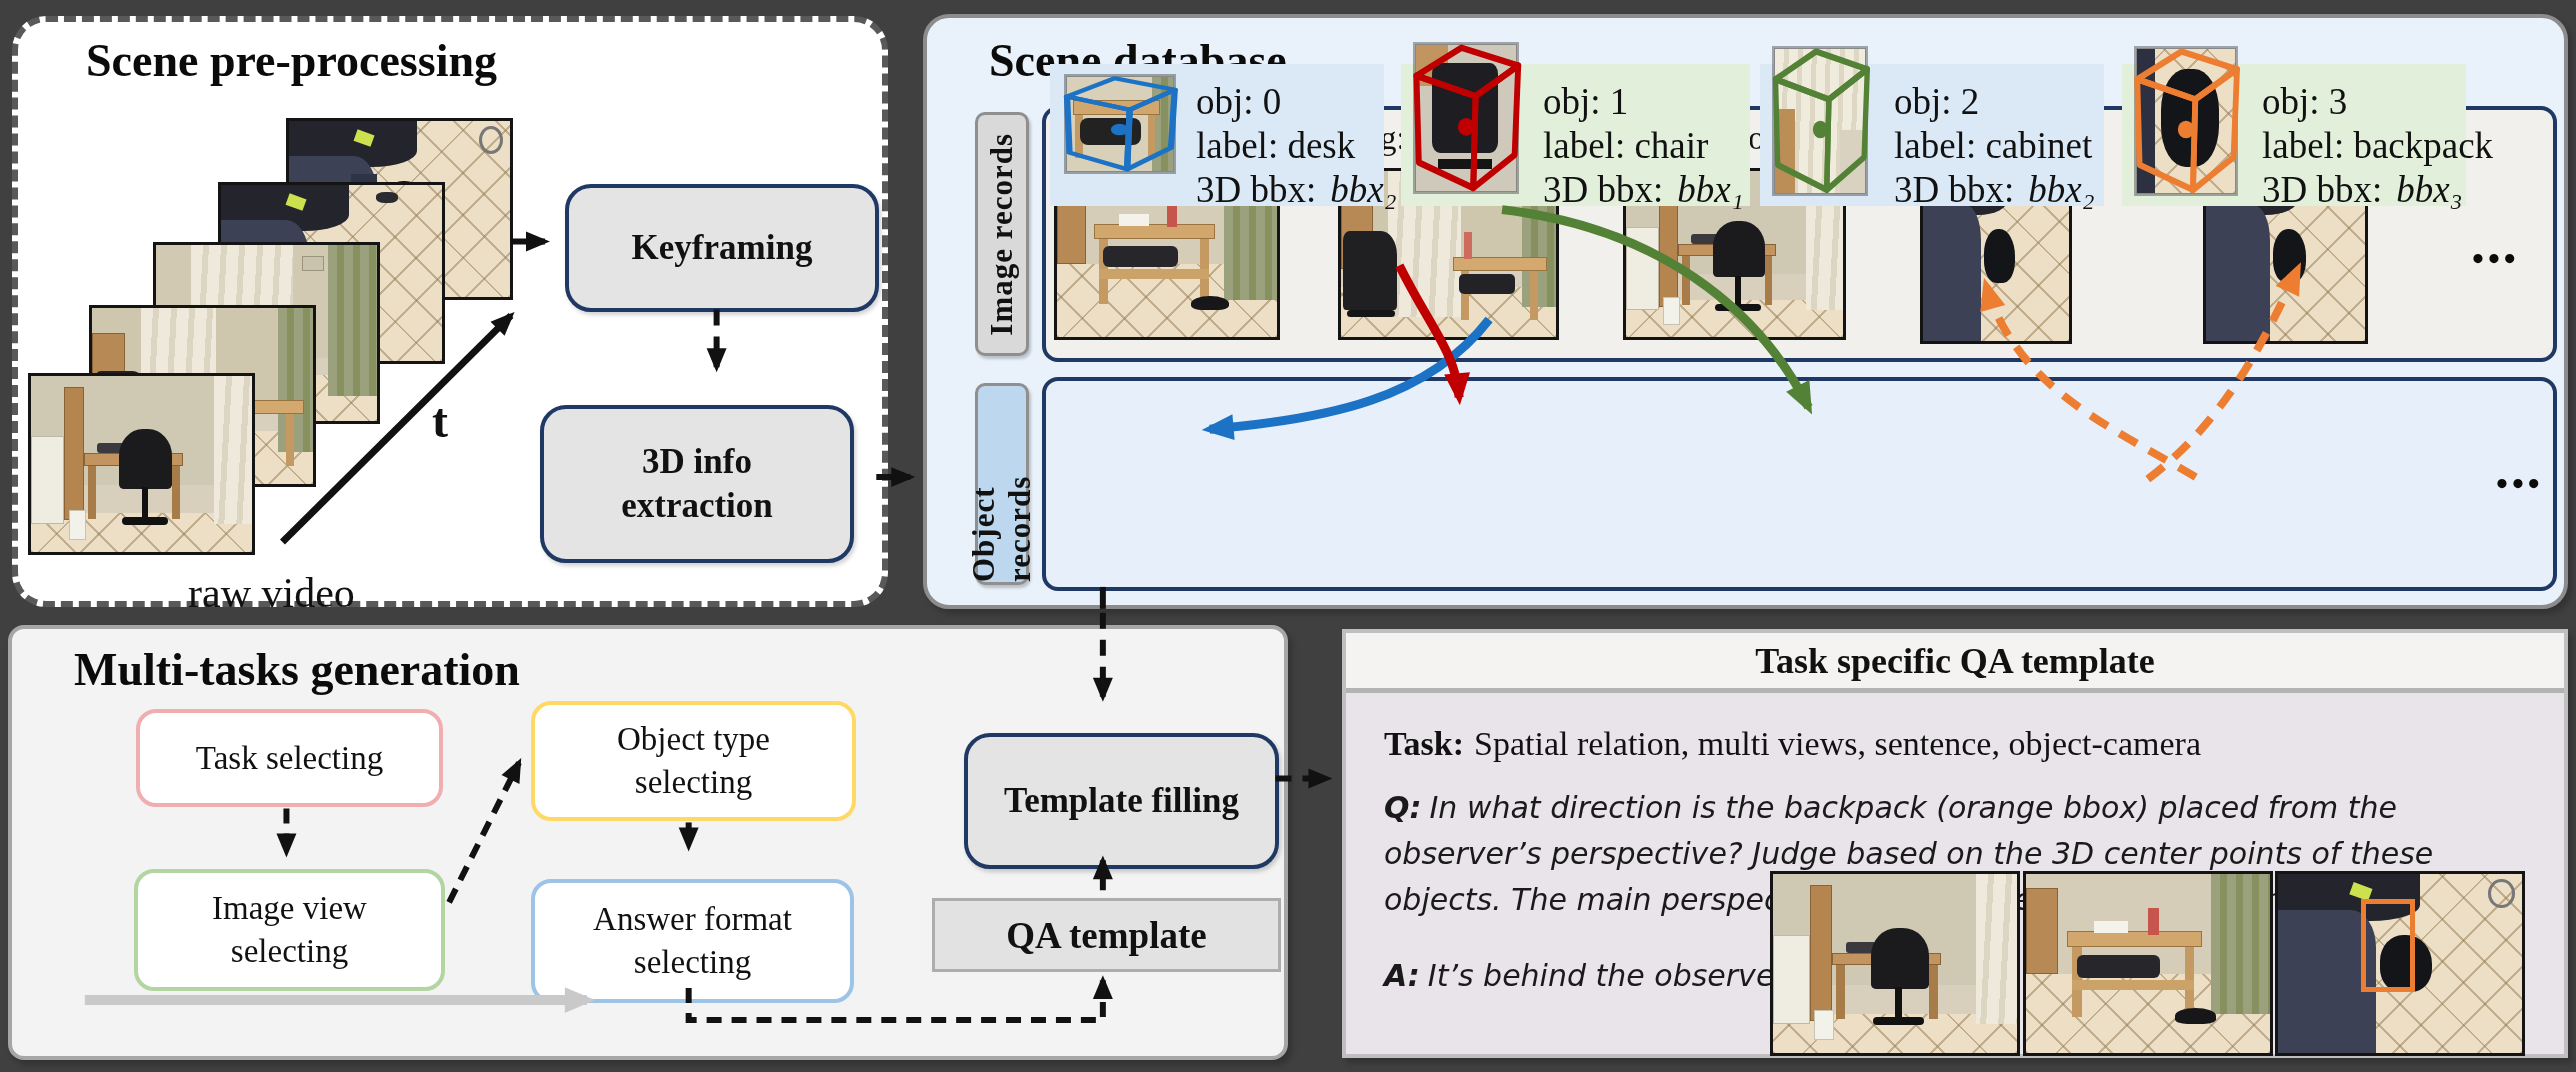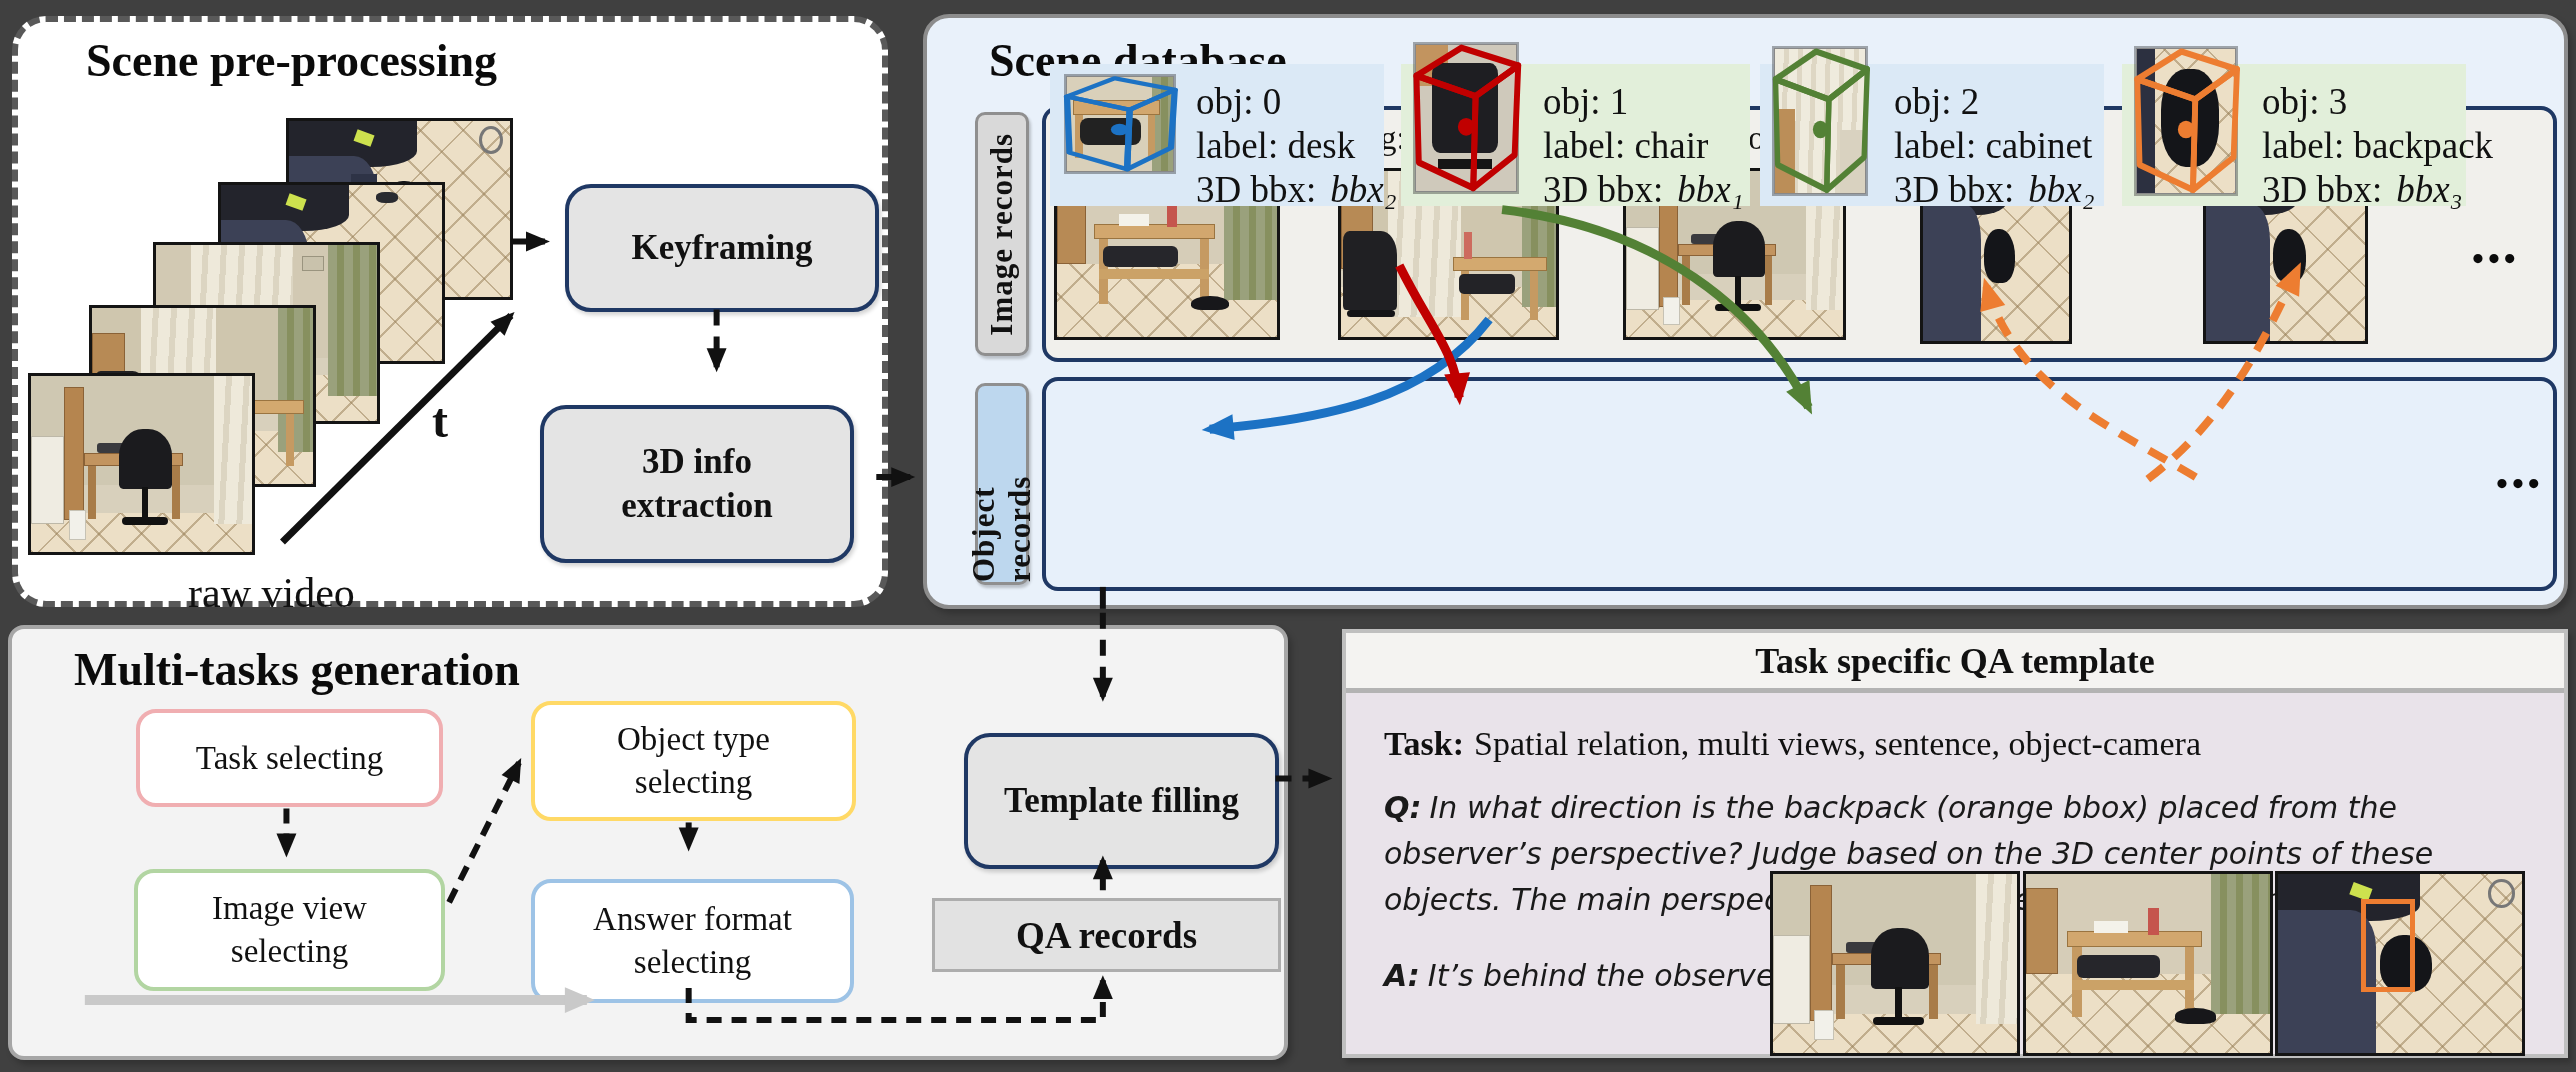--- a/index.html
+++ b/index.html
@@ -393,21 +393,21 @@
 
   <div class="mt-panel">
     <div class="panel-title" style="left:62px;top:16px;">Multi-tasks generation</div>
 
     <div class="selbox" style="left:124px;top:80px;width:307px;height:98px;border:4px solid #f0aeb1;">Task selecting</div>
     <div class="selbox" style="left:519px;top:72px;width:325px;height:120px;border:4px solid #ffd966;padding:0 30px;">Object type selecting</div>
     <div class="selbox" style="left:122px;top:240px;width:311px;height:122px;border:4px solid #b2d5a2;padding:0 60px;">Image view selecting</div>
     <div class="selbox" style="left:519px;top:250px;width:323px;height:124px;border:4px solid #9dc3e6;padding:0 44px;">Answer format selecting</div>
 
     <div class="nodebox" style="left:952px;top:86px;width:315px;height:136px;margin-top:18px;">Template filling</div>
-    <div class="qatpl" style="left:920px;top:269px;width:349px;height:74px;">QA records</div>
+    <div class="qatpl" style="left:920px;top:269px;width:349px;height:74px;">QA template</div>
   </div>
 
   <div class="qa-panel">
     <div class="qa-header">
       <span>Task specific QA template</span>
     </div>
     <div class="qa-task">
       <b>Task:</b><span>Spatial relation, multi views, sentence, object-camera</span>
     </div>
     <div class="qa-q">

